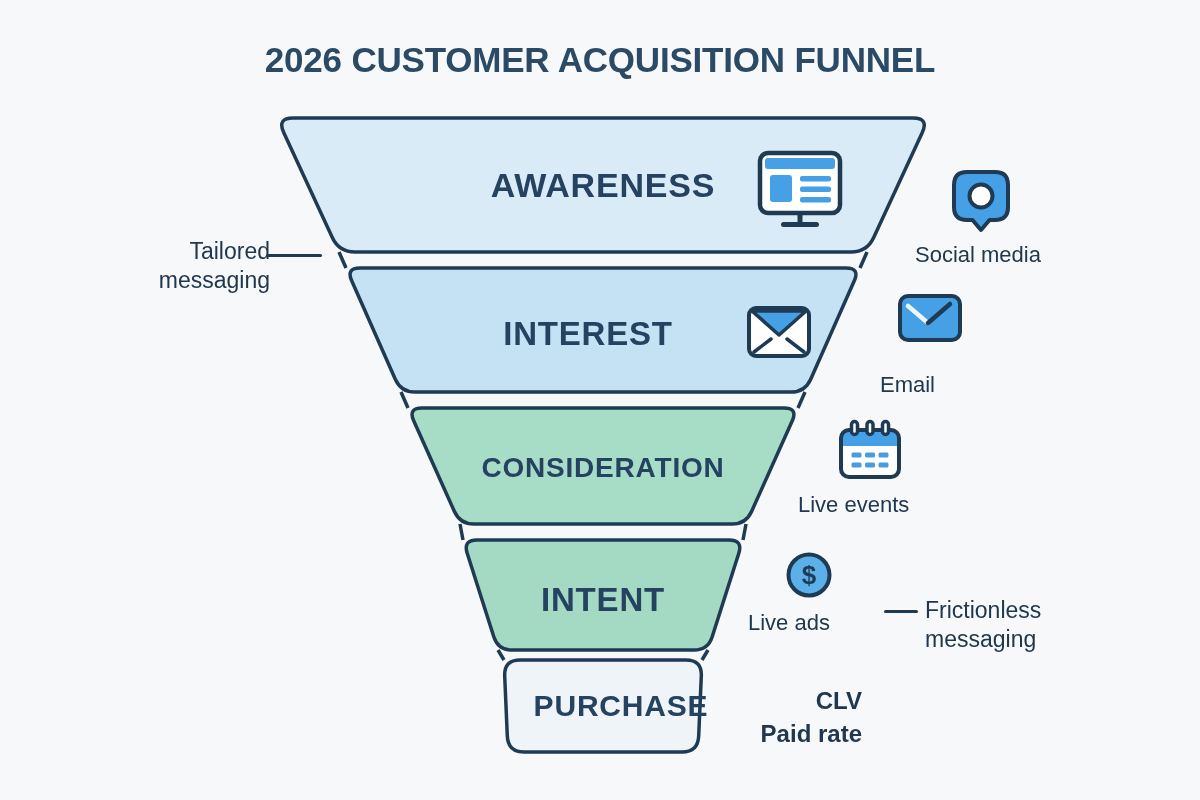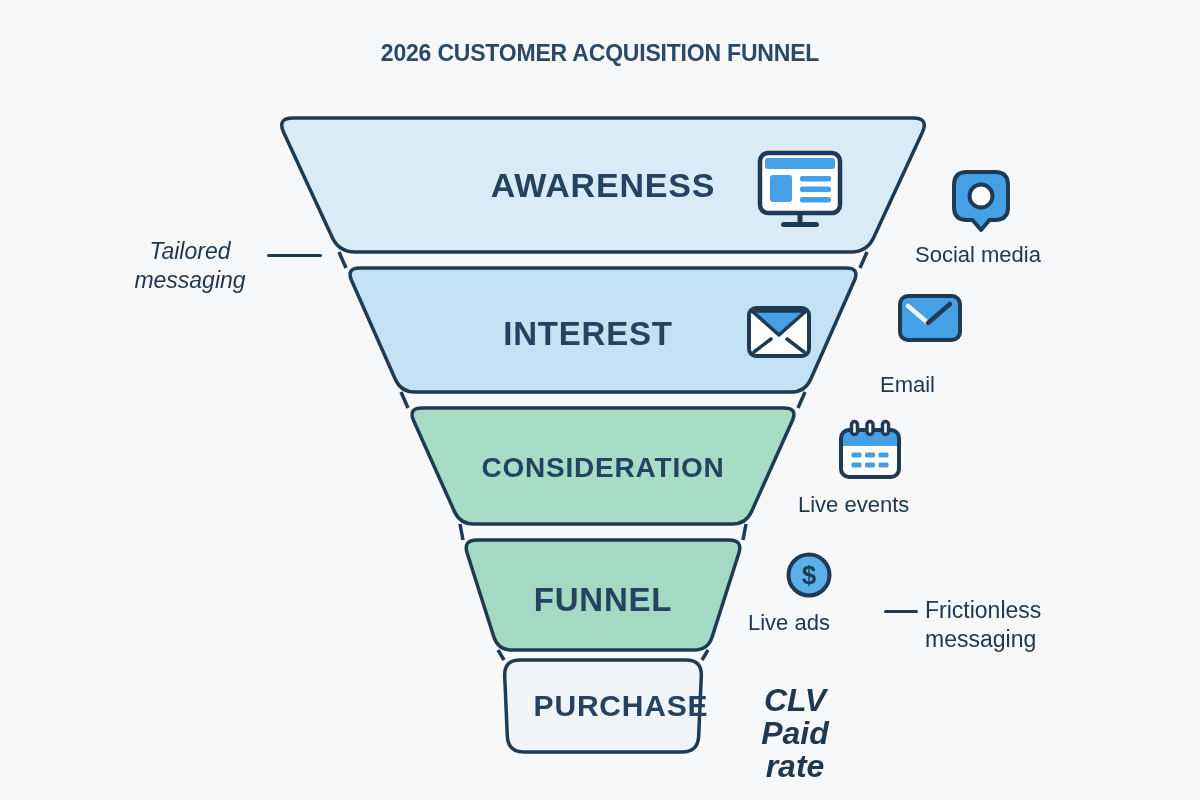--- a/index.html
+++ b/index.html
@@ -3,39 +3,39 @@
 <meta charset="utf-8">
 <style>
   html,body{margin:0;padding:0;}
   .canvas{
     position:relative;width:1200px;height:800px;overflow:hidden;
     background:var(--background,#f7f8f9);
     font-family:"Liberation Sans",sans-serif;
   }
   .title{
     position:absolute;left:0;right:0;top:40px;margin:0;
-    text-align:center;font-size:23px;font-weight:800;letter-spacing:-0.2px;
+    text-align:center;font-size:35px;font-weight:800;letter-spacing:-0.2px;
     color:var(--title-text,#2b4a66);
   }
   #funnel-svg{position:absolute;left:0;top:0;}
   .stage-label{
     position:absolute;height:44px;display:flex;align-items:center;justify-content:center;
     font-weight:700;color:var(--stage-text,#254260);letter-spacing:0.8px;
   }
   .icon{position:absolute;}
   .chan-label{
     position:absolute;text-align:left;font-size:22px;font-weight:500;
     color:var(--label-text,#20384f);
   }
   .note{
     position:absolute;font-size:23px;line-height:29px;font-weight:500;
     color:var(--label-text,#20384f);
   }
-  .note.center{text-align:center;font-style:italic;}
-  .note.bold{font-weight:700;line-height:33px;font-size:32px;}
+  .note.center{text-align:right;}
+  .note.bold{font-weight:700;line-height:33px;font-size:24px;}
   .dash{
     position:absolute;height:3px;border-radius:2px;
     background:var(--outline,#1f3b54);
   }
 </style>
 </head>
 <body>
 
 <div class="canvas">
 
@@ -53,21 +53,21 @@
       <path d="M413.7,420.8Q408,408 422.0,408.0L784.0,408.0Q798,408 792.3,420.8L751.7,511.2Q746,524 732.0,524.0L474.0,524.0Q460,524 454.3,511.2Z" fill="#a7dcc6" stroke="#1f3b54" stroke-width="3.5" stroke-linejoin="round"></path>
       <path d="M467.2,553.3Q463,540 477.0,540.0L729.0,540.0Q743,540 738.8,553.3L712.2,636.7Q708,650 694.0,650.0L512.0,650.0Q498,650 493.8,636.7Z" fill="#a4dac3" stroke="#1f3b54" stroke-width="3.5" stroke-linejoin="round"></path>
       <path d="M504.7,676.0Q504,660 520.0,660.0L686.0,660.0Q702,660 701.3,676.0L698.7,736.0Q698,752 682.0,752.0L524.0,752.0Q508,752 507.3,736.0Z" fill="#eef4f8" stroke="#1f3b54" stroke-width="3.5" stroke-linejoin="round"></path>
     </svg>
 
   <h1 class="title">2026 CUSTOMER ACQUISITION FUNNEL</h1>
 
   <div class="stage-label" style="left:332px;top:312px;width:512px;font-size:33px">INTEREST</div>
   <div class="stage-label" style="left:278px;top:163px;width:650px;font-size:34px">AWARENESS</div>
   <div class="stage-label" style="left:409px;top:446px;width:388px;font-size:28px">CONSIDERATION</div>
-  <div class="stage-label" style="left:465px;top:578px;width:276px;font-size:33px">FUNNEL</div>
+  <div class="stage-label" style="left:465px;top:578px;width:276px;font-size:33px">INTENT</div>
   <div class="stage-label" style="left:505px;top:684px;width:232px;font-size:30px">PURCHASE</div>
 
   <svg class="icon" style="left:757px;top:150px" width="86" height="80" viewBox="0 0 86 80">
     <rect x="3" y="3" width="80" height="60" rx="8" fill="#ffffff" stroke="var(--outline)" stroke-width="4.5"></rect>
     <rect x="8" y="8" width="70" height="11" rx="3" fill="var(--icon-blue)"></rect>
     <rect x="13" y="25" width="22" height="27" rx="3" fill="var(--icon-blue)"></rect>
     <rect x="43" y="26" width="31" height="5.5" rx="2" fill="var(--icon-blue)"></rect>
     <rect x="43" y="36.5" width="31" height="5.5" rx="2" fill="var(--icon-blue)"></rect>
     <rect x="43" y="47" width="31" height="5.5" rx="2" fill="var(--icon-blue)"></rect>
     <rect x="40.5" y="63" width="5" height="10" fill="var(--outline)"></rect>

